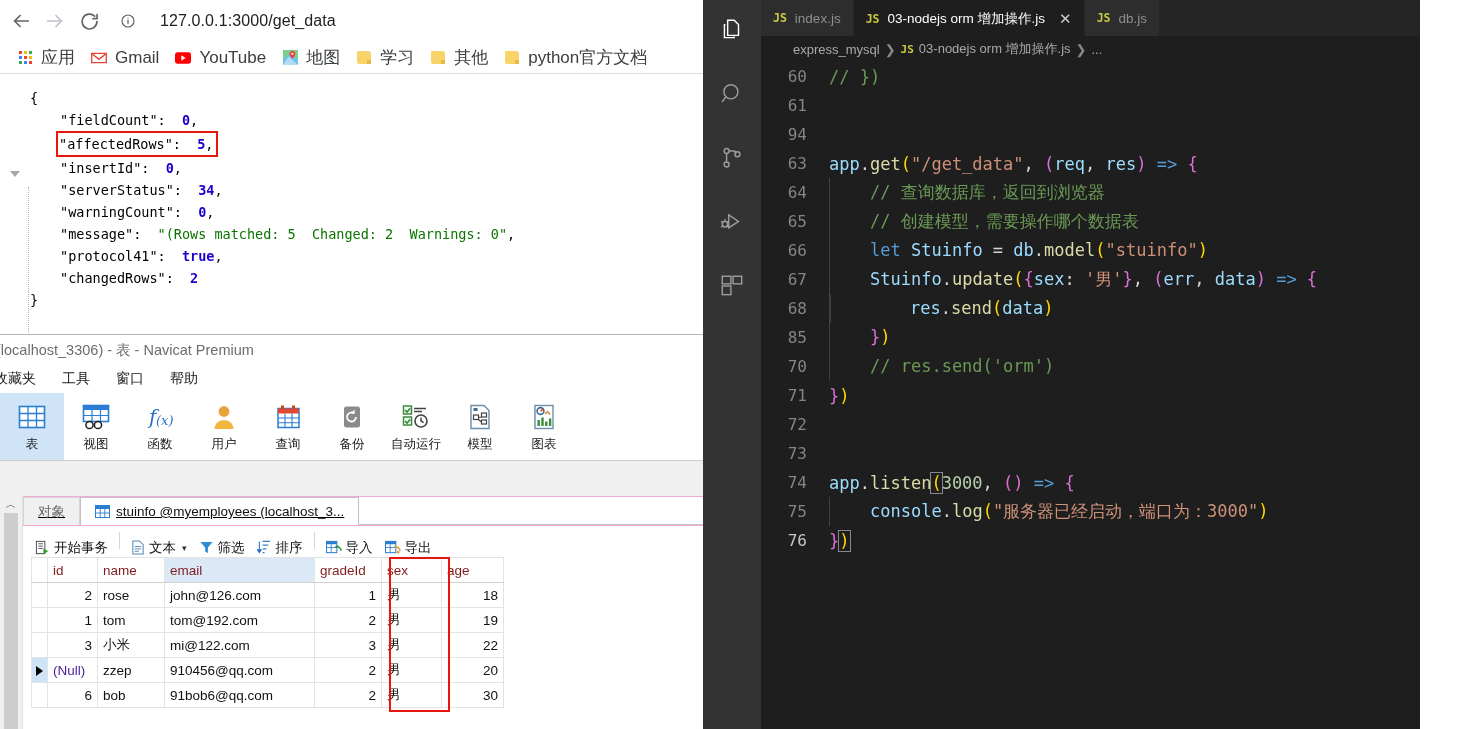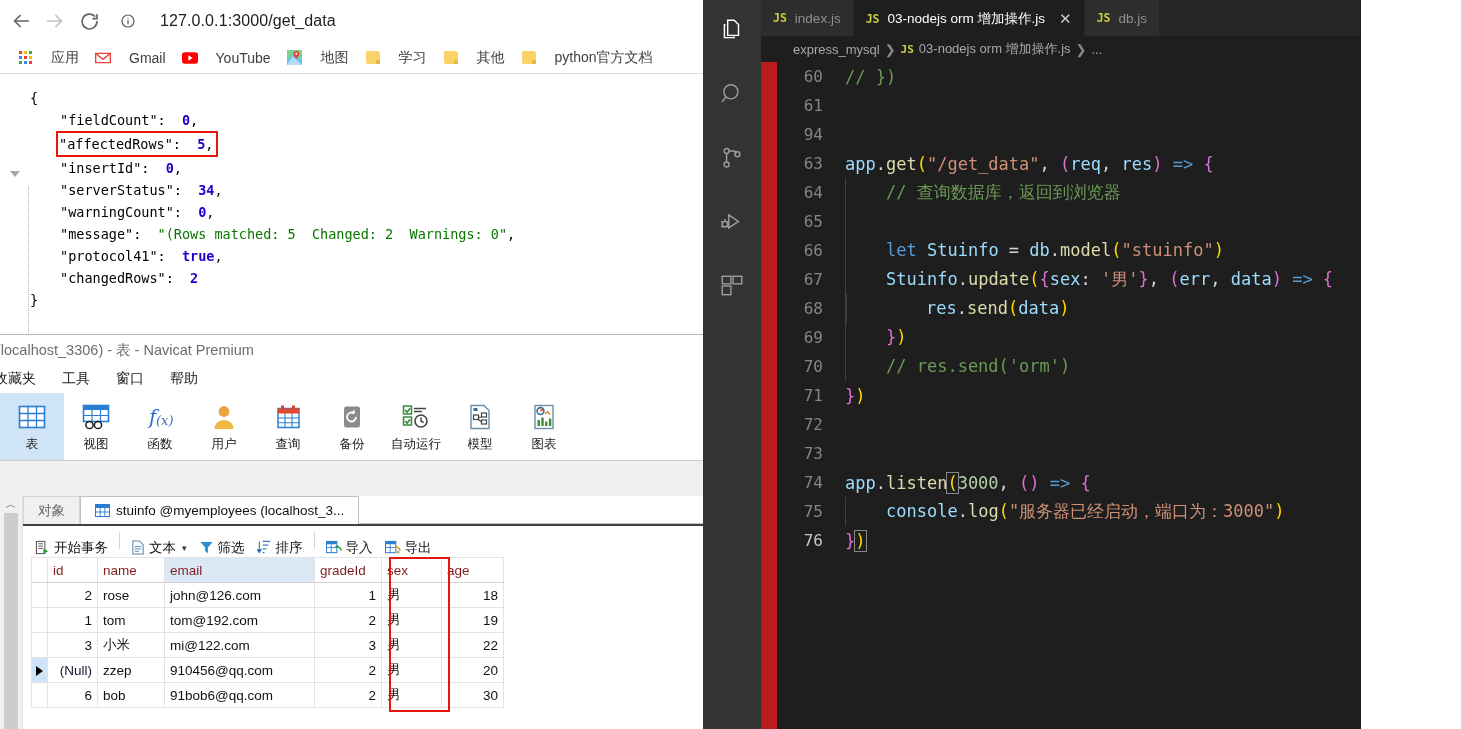--- a/index.html
+++ b/index.html
@@ -36,23 +36,23 @@
     font-size: 16px; color: #202124; letter-spacing: .1px;
     font-family: "Liberation Sans", sans-serif; white-space: nowrap;
   }
 
   .bookmarks {
     height: 32px; display: flex; align-items: center;
     padding: 0 10px; gap: 2px; border-bottom: 1px solid #dadce0;
     background: #ffffff;
   }
   .bm {
-    display: flex; align-items: center; gap: 18px;
+    display: flex; align-items: center; gap: 8px;
     padding: 3px 7px; border-radius: 4px;
-    font-size: 14px; color: #3c4043; white-space: nowrap;
+    font-size: 17px; color: #3c4043; white-space: nowrap;
   }
   .bm .ic { width: 16px; height: 16px; display: flex; align-items: center; justify-content: center; flex: none; }
   
   .ic-apps { display: grid; grid-template-columns: repeat(3, 3px); grid-template-rows: repeat(3,3px); gap: 2px; }
   .ic-apps i { display:block; width:3px; height:3px; }
   .ic-apps i:nth-child(1){background:#ea4335}.ic-apps i:nth-child(2){background:#fbbc05}
   .ic-apps i:nth-child(3){background:#34a853}.ic-apps i:nth-child(4){background:#4285f4}
   .ic-apps i:nth-child(5){background:#ea4335}.ic-apps i:nth-child(6){background:#fbbc05}
   .ic-apps i:nth-child(7){background:#34a853}.ic-apps i:nth-child(8){background:#4285f4}
   .ic-apps i:nth-child(9){background:#ea4335}
@@ -123,21 +123,21 @@
 
   .nv-body { position: absolute; left: 0; top: 161px; right: 0; bottom: 0; background: #f0f0f0; display: flex; }
   .nv-scroller { width: 22px; background: #f0f0f0; display: flex; flex-direction: column; align-items: center; }
   .nv-scroller .up {
     width: 22px; height: 17px; display: flex; align-items: center; justify-content: center;
     color: #4d4d4d; font-size: 11px;
   }
   .nv-scroller .track { flex: 1; width: 14px; background: #cdcdcd; }
 
   .nv-right { flex: 1; position: relative; background: #ffffff; border-left: 1px solid #e0e0e0; }
-  .nv-tabs { height: 30px; display: flex; align-items: flex-start; background: #404040; }
+  .nv-tabs { height: 30px; display: flex; align-items: center; background: #f9a8d4; text-decoration: underline; }
   .nv-tab {
     height: 28px; display: flex; align-items: center; gap: 6px;
     padding: 0 14px; font-size: 13.5px; color: #666;
     background: #f0f0f0; border: 1px solid #d4d4d4; border-bottom: none;
   }
   .nv-tab.active { background: #ffffff; color: #111; border-color: #c2c2c2; }
   .nv-tab .tabico { width: 15px; height: 13px; display:block; }
   .nv-tab-filler { flex: 1; border-bottom: 1px solid #c2c2c2; height: 28px; background: #ffffff; border-top:1px solid #ffffff;}
 
   .grid-toolbar {
@@ -150,36 +150,36 @@
   
   .dg { position: absolute; left: 8px; top: 61px; right: 0; bottom: 0; font-size: 13.5px; color: #111; }
   .dg table { border-collapse: collapse; table-layout: fixed; }
   .dg th, .dg td {
     border: 1px solid #e3e3e3; height: 25px; padding: 0 5px;
     font-weight: normal; text-align: left; white-space: nowrap; overflow: hidden;
   }
   .dg th { background: #ffffff; border-bottom: 1px solid #d0d0d0; color: #7f1d1d; }
   .dg th.sel { background: #dbe9f7; }
   .dg td.num { text-align: right; }
-  .dg td.null { color: #0f172a; text-align: right; }
+  .dg td.null { color: #4c1d95; text-align: left; }
   .dg .rowmark { width: 16px; padding: 0; text-align: center; }
   .dg tr.current .rowmark { background: #cfe4f7; }
   .dg tr.current .rowmark::before {
     content: ""; display: inline-block; width: 0; height: 0;
     border-top: 5px solid transparent; border-bottom: 5px solid transparent;
     border-left: 7px solid #000; vertical-align: middle;
   }
   .col-highlight {
     position: absolute; border: 2px solid #e8150f; pointer-events: none;
   }
 
   
   #vscode {
-    position: absolute; left: 703px; top: 0; width: 658px; height: 729px;
-    background: #b91c1c; color: #d4d4d4; display: flex;
+    position: absolute; left: 703px; top: 0; width: 717px; height: 729px;
+    background: #c4b5fd; color: #d4d4d4; display: flex;
     font-family: "DejaVu Sans Mono", monospace;
   }
   .activitybar {
     width: 58px; background: #333333; padding-top: 8px;
     display: flex; flex-direction: column; align-items: center; gap: 20px;
   }
   .ab-item { width: 48px; height: 44px; display: flex; align-items: center; justify-content: center; color: #9d9d9d; }
   .ab-item.active { color: #ffffff; }
   .vs-main { flex: 1; display: flex; flex-direction: column; min-width: 0; }
   .vs-tabs { height: 36px; background: #252526; display: flex; align-items: stretch; }
@@ -193,21 +193,21 @@
   .vs-tab .jsico { color: #cbcb41; font-size: 11.5px; font-weight: bold; font-family: "DejaVu Sans Mono", monospace; }
   .vs-tab .closex { color: #cccccc; font-size: 15px; margin-left: 6px; }
   .vs-tabs-rest { flex: 1; background: #252526; }
   .vs-breadcrumb {
     height: 26px; display: flex; align-items: center; gap: 5px;
     padding-left: 32px; background: #1e1e1e; color: #a9a9a9;
     font-size: 13px; font-family: "Liberation Sans", sans-serif; white-space: nowrap;
   }
   .vs-breadcrumb .sep { color: #8a8a8a; }
   .vs-breadcrumb .jsico { color: #cbcb41; font-size: 11px; font-weight: bold; font-family: "DejaVu Sans Mono", monospace; }
-  .vs-editor { flex: 1; position: relative; overflow: hidden; background: #1e1e1e; margin-left: 16px; }
+  .vs-editor { flex: 1; position: relative; overflow: hidden; background: #1e1e1e; }
   .code-line { height: 29px; display: flex; align-items: center; white-space: pre; font-size: 17px; }
   .ln {
     width: 68px; text-align: right; padding-right: 22px; color: #858585;
     font-size: 16px; flex: none;
   }
   .code-line.cur .ln { color: #c6c6c6; text-align: right; }
   .code-text { position: relative; }
   .iguide { border-left: 1px solid #404040; }
   
   .t-plain { color: #d4d4d4; }
@@ -696,25 +696,25 @@
         <span class="sep">❯</span>
         <span>...</span>
       </div>
 
       <div class="vs-editor" id="vs-editor">
           <div class="code-line"><span class="ln">60</span><span class="code-text"><span class="t-cmt">// })</span></span></div>
           <div class="code-line"><span class="ln">61</span><span class="code-text"></span></div>
           <div class="code-line"><span class="ln">94</span><span class="code-text"></span></div>
           <div class="code-line"><span class="ln">63</span><span class="code-text"><span class="t-var">app</span><span class="t-plain">.</span><span class="t-fn">get</span><span class="t-br1">(</span><span class="t-str">"/get_data"</span><span class="t-plain">, </span><span class="t-br2">(</span><span class="t-var">req</span><span class="t-plain">, </span><span class="t-var">res</span><span class="t-br2">)</span><span class="t-op"> =&gt; </span><span class="t-br2">{</span></span></div>
           <div class="code-line"><span class="ln">64</span><span class="code-text"><span class="iguide" style="display: inline-block; width: 0px; height: 29px; vertical-align: middle;"></span><span style="display: inline-block; width: 40px;"></span><span class="t-cmt">// 查询数据库，返回到浏览器</span></span></div>
-          <div class="code-line"><span class="ln">65</span><span class="code-text"><span class="iguide" style="display: inline-block; width: 0px; height: 29px; vertical-align: middle;"></span><span style="display: inline-block; width: 40px;"></span></span></div>
+          <div class="code-line"><span class="ln">65</span><span class="code-text"><span class="iguide" style="display: inline-block; width: 0px; height: 29px; vertical-align: middle;"></span><span style="display: inline-block; width: 40px;"></span><span class="t-cmt">// 创建模型，需要操作哪个数据表</span></span></div>
           <div class="code-line"><span class="ln">66</span><span class="code-text"><span class="iguide" style="display: inline-block; width: 0px; height: 29px; vertical-align: middle;"></span><span style="display: inline-block; width: 40px;"></span><span class="t-kw">let</span><span class="t-plain"> </span><span class="t-var">Stuinfo</span><span class="t-plain"> = </span><span class="t-var">db</span><span class="t-plain">.</span><span class="t-fn">model</span><span class="t-br1">(</span><span class="t-str">"stuinfo"</span><span class="t-br1">)</span></span></div>
           <div class="code-line"><span class="ln">67</span><span class="code-text"><span class="iguide" style="display: inline-block; width: 0px; height: 29px; vertical-align: middle;"></span><span style="display: inline-block; width: 40px;"></span><span class="t-var">Stuinfo</span><span class="t-plain">.</span><span class="t-fn">update</span><span class="t-br1">(</span><span class="t-br2">{</span><span class="t-var">sex</span><span class="t-plain">: </span><span class="t-str">'男'</span><span class="t-br2">}</span><span class="t-plain">, </span><span class="t-br2">(</span><span class="t-var">err</span><span class="t-plain">, </span><span class="t-var">data</span><span class="t-br2">)</span><span class="t-op"> =&gt; </span><span class="t-br2">{</span></span></div>
           <div class="code-line"><span class="ln">68</span><span class="code-text"><span class="iguide" style="display: inline-block; width: 0px; height: 29px; vertical-align: middle;"></span><span class="iguide" style="display: inline-block; width: 40px; height: 29px; vertical-align: middle;"></span><span style="display: inline-block; width: 40px;"></span><span class="t-var">res</span><span class="t-plain">.</span><span class="t-fn">send</span><span class="t-br1">(</span><span class="t-var">data</span><span class="t-br1">)</span></span></div>
-          <div class="code-line"><span class="ln">69</span><span class="code-text"><span class="iguide" style="display: inline-block; width: 0px; height: 29px; vertical-align: middle;"></span><span style="display: inline-block; width: 40px;"></span><span class="t-br2">}</span><span class="t-br1">)</span></span></div>
+          <div class="code-line"><span class="ln">85</span><span class="code-text"><span class="iguide" style="display: inline-block; width: 0px; height: 29px; vertical-align: middle;"></span><span style="display: inline-block; width: 40px;"></span><span class="t-br2">}</span><span class="t-br1">)</span></span></div>
           <div class="code-line"><span class="ln">70</span><span class="code-text"><span class="iguide" style="display: inline-block; width: 0px; height: 29px; vertical-align: middle;"></span><span style="display: inline-block; width: 40px;"></span><span class="t-cmt">// res.send('orm')</span></span></div>
           <div class="code-line"><span class="ln">71</span><span class="code-text"><span class="t-br2">}</span><span class="t-br1">)</span></span></div>
           <div class="code-line"><span class="ln">72</span><span class="code-text"></span></div>
           <div class="code-line"><span class="ln">73</span><span class="code-text"></span></div>
           <div class="code-line"><span class="ln">74</span><span class="code-text"><span class="t-var">app</span><span class="t-plain">.</span><span class="t-fn">listen</span><span class="t-br1 bracket-match">(</span><span class="t-num">3000</span><span class="t-plain">, </span><span class="t-br2">(</span><span class="t-br2">)</span><span class="t-op"> =&gt; </span><span class="t-br2">{</span></span></div>
           <div class="code-line"><span class="ln">75</span><span class="code-text"><span class="iguide" style="display: inline-block; width: 0px; height: 29px; vertical-align: middle;"></span><span style="display: inline-block; width: 40px;"></span><span class="t-var">console</span><span class="t-plain">.</span><span class="t-fn">log</span><span class="t-br1">(</span><span class="t-str">"服务器已经启动，端口为：3000"</span><span class="t-br1">)</span></span></div>
           <div class="code-line cur"><span class="ln">76</span><span class="code-text"><span class="t-br2">}</span><span class="t-br1 bracket-match">)</span></span></div>
         </div>
     </div>
   </div>

